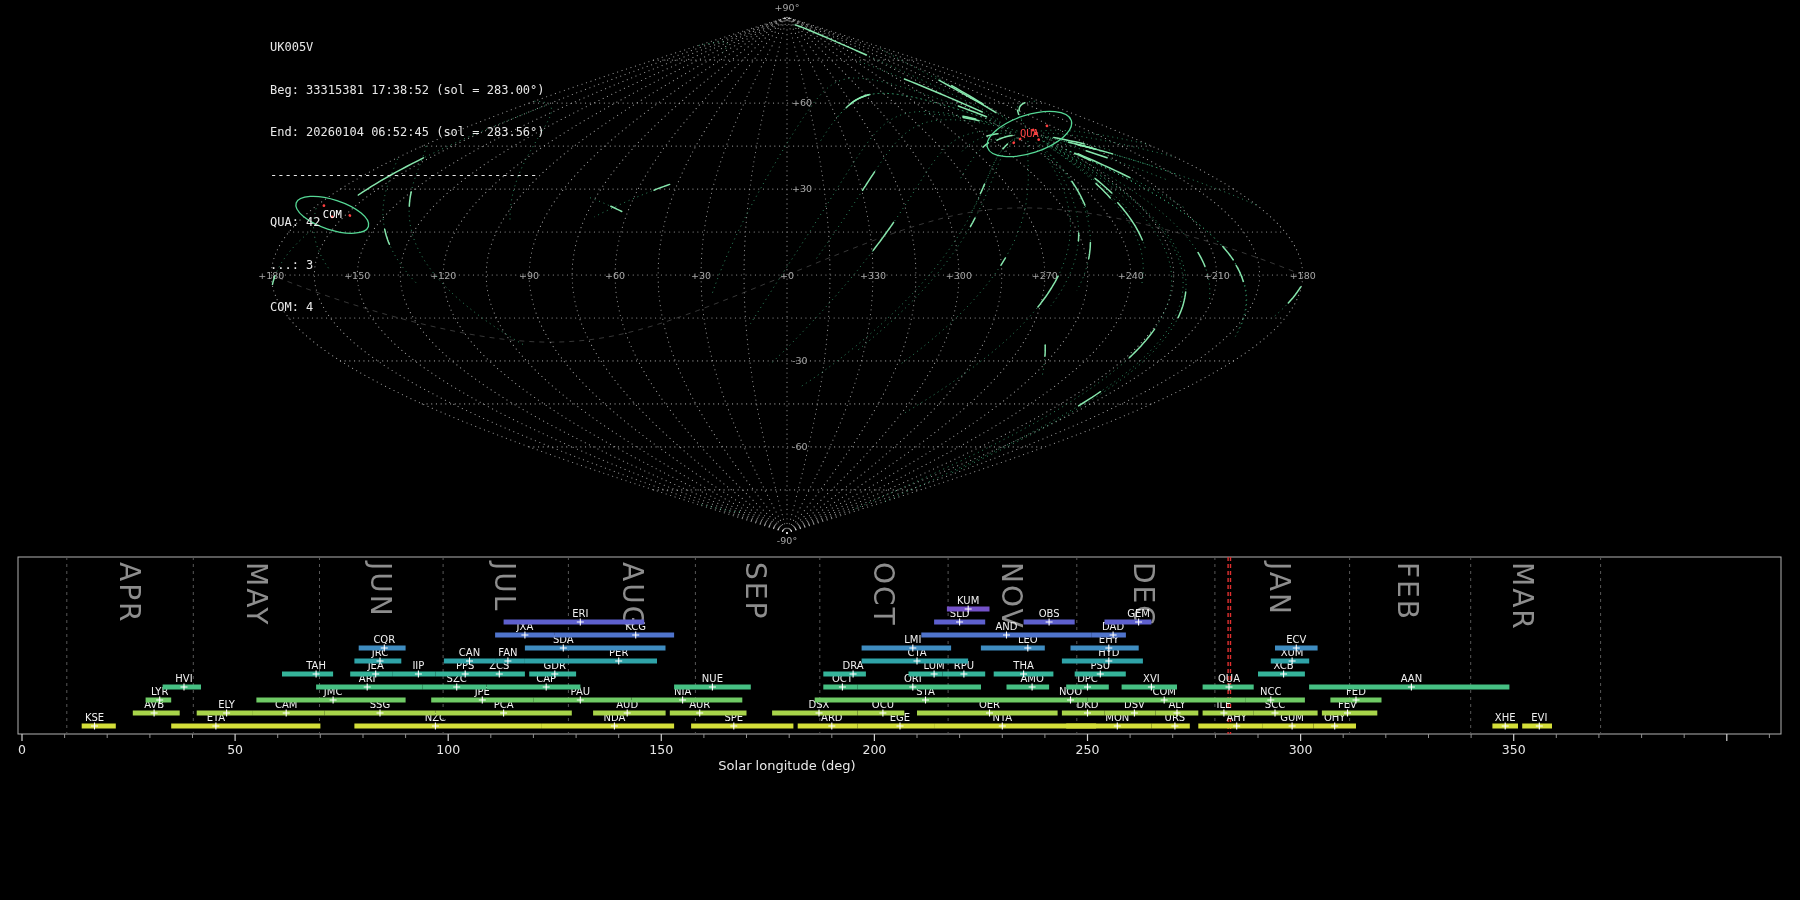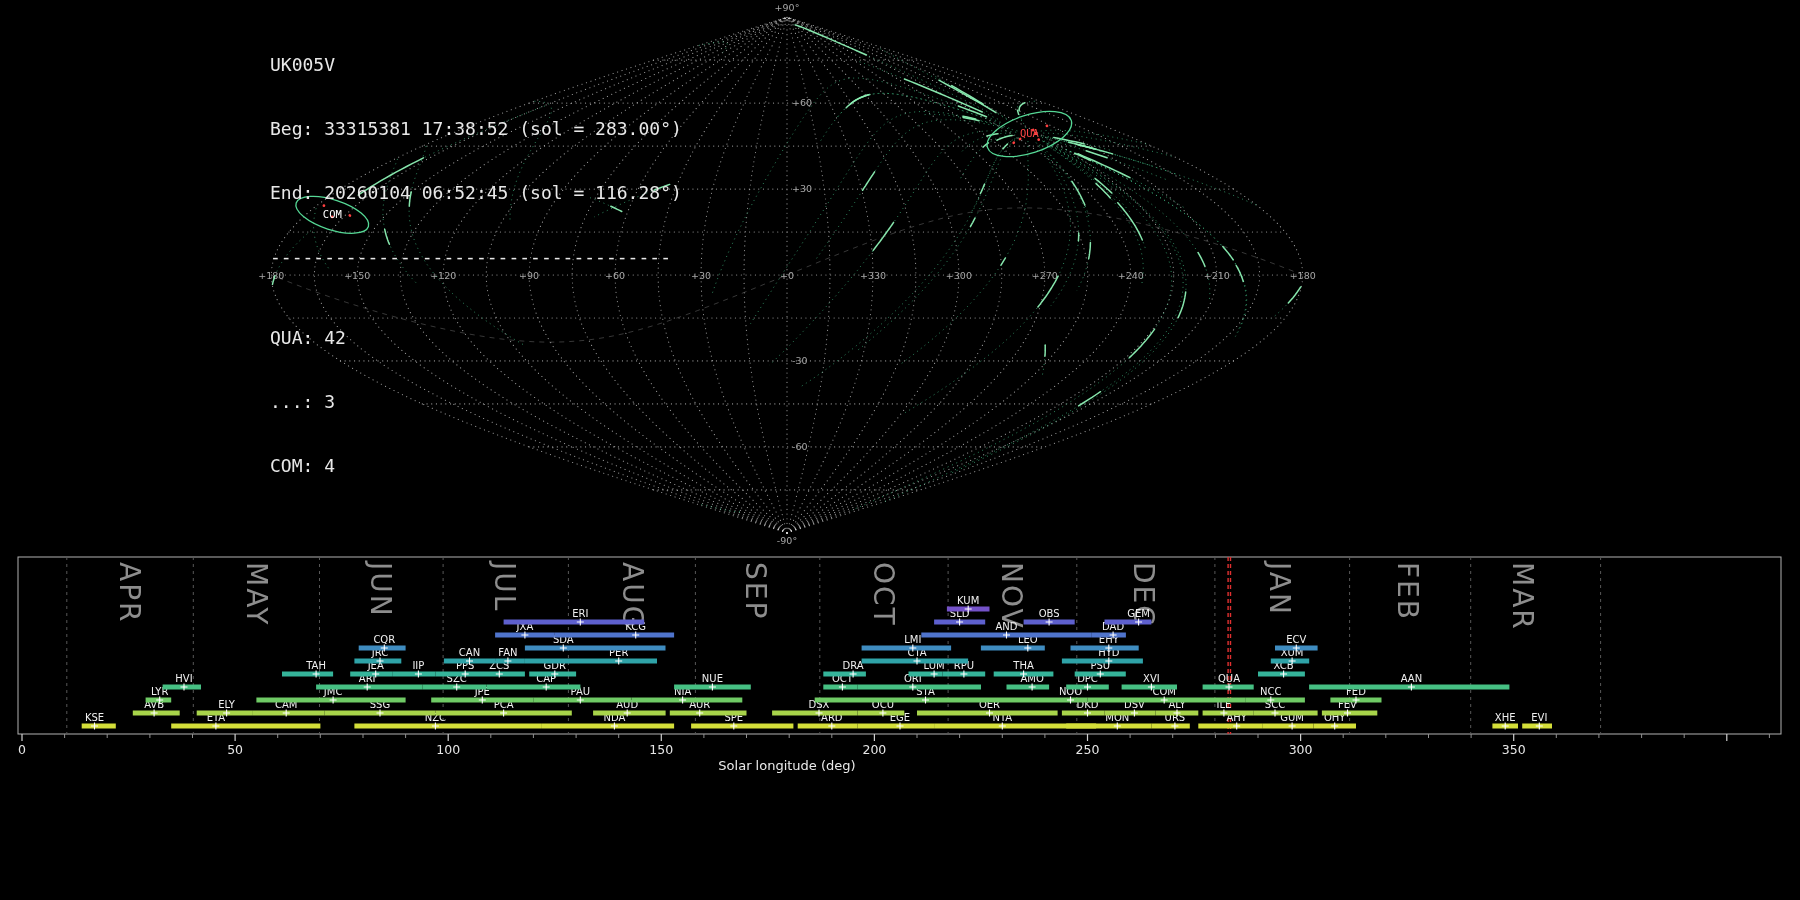--- a/index.html
+++ b/index.html
@@ -1,21 +1,21 @@
 <!DOCTYPE html>
 <html><head>
 <meta charset="utf-8">
 <style>
   html,body{margin:0;padding:0;background:#000;}
   body{width:1800px;height:900px;position:relative;overflow:hidden;font-family:"DejaVu Sans Mono",monospace;}
   .stage{position:absolute;inset:0;}
   #sky{position:absolute;left:0;top:0;}
   #timeline{position:absolute;left:0;top:545px;}
-  .hdr{position:absolute;left:270px;top:12px;color:#e8e8e8;font-size:18px;line-height:1.18;white-space:pre;}
-  .hdr .gap{margin-top:18px;}
+  .hdr{position:absolute;left:270px;top:12px;color:#e8e8e8;font-size:12px;line-height:1.18;white-space:pre;}
+  .hdr .gap{margin-top:5px;}
   
   .gdot{fill:none;stroke:#d6d6d6;stroke-width:1.1;stroke-dasharray:.1 4.6;stroke-linecap:round;opacity:.72;}
   .ecl{fill:none;stroke:#7a7a7a;stroke-width:1;stroke-dasharray:5 5;opacity:.45;}
   .maplab{fill:#a6a6a6;font-size:9.5px;font-family:"DejaVu Sans",sans-serif;}
   .trail{fill:none;stroke-width:1;stroke-dasharray:1 3.8;opacity:.68;}
   .trailb{fill:none;stroke-width:1.5;opacity:.95;stroke-linecap:round;}
   .radellipse{fill:none;stroke-width:1.3;}
   .radlab{font-size:10.5px;font-family:"DejaVu Sans Mono",monospace;}
   
   .box{fill:none;stroke:#b2b2b2;stroke-width:1;}
@@ -207,21 +207,21 @@
           <circle cx="-10.8" cy="-6.1" r="1.4" fill="#ff4040"></circle>
           <circle cx="0.5" cy="2.0" r="1.4" fill="#ff4040"></circle>
         </g>
         <text x="0" y="3" class="radlab" text-anchor="middle" fill="#ffffff">COM</text>
       </g>
     </svg>
 
   <div class="hdr">
     <div>UK005V</div>
     <div>Beg: 33315381 17:38:52 (sol = 283.00°)</div>
-    <div>End: 20260104 06:52:45 (sol = 116.28°)</div>
+    <div>End: 20260104 06:52:45 (sol = 283.56°)</div>
     <div>-------------------------------------</div>
     <div class="gap">QUA: 42</div>
     <div>...: 3</div>
     <div>COM: 4</div>
   </div>
 
   <svg id="timeline" width="1800" height="355" viewBox="0 0 1800 355">
       <rect x="18" y="12" width="1763" height="177" class="box"></rect>
       <path d="M66.8 12V189" class="mline"></path>
       <path d="M193.3 12V189" class="mline"></path>

